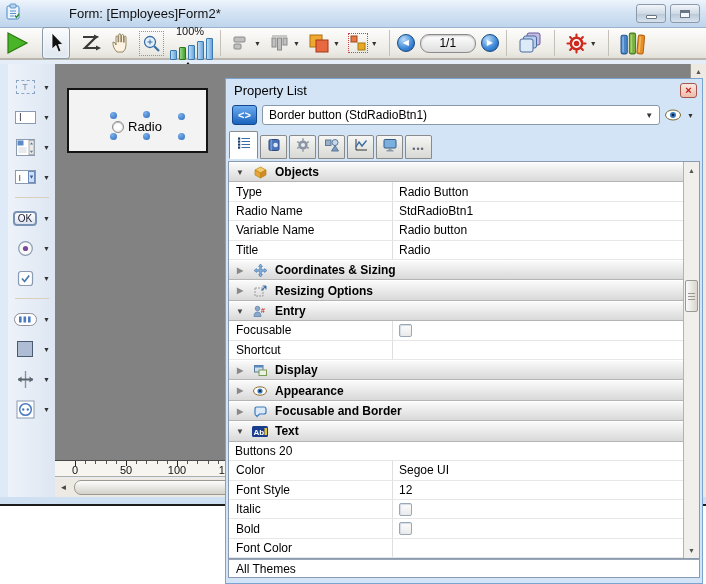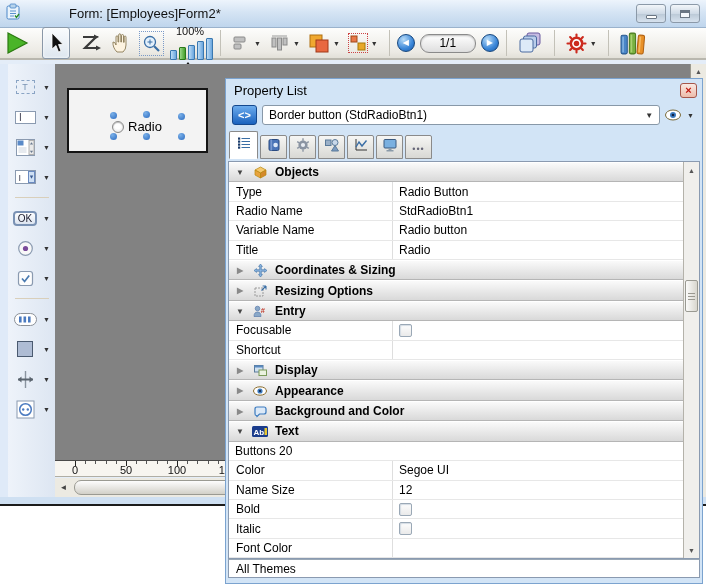--- a/index.html
+++ b/index.html
@@ -689,21 +689,21 @@
           </span>
           <span class="seclb">Appearance</span>
         </div>
         <div class="prow sec">
           <span class="secarr col">▶</span>
           <span class="secic">
             <svg width="13" height="13">
               <path d="M2.5 10.5 Q1 10.5 1 8.5 V4 Q1 2 3 2 H10 Q12 2 12 4 V7 Q12 9 10 9 H5.5 L3 11.5 Z" fill="#dce9f7" stroke="#3a7abf" stroke-width="1.2"></path>
             </svg>
           </span>
-          <span class="seclb">Background and Color</span>
+          <span class="seclb">Focusable and Border</span>
         </div>
         <div class="prow sec">
           <span class="secarr">▼</span>
           <span class="secic">
             <svg width="16" height="11">
               <rect x="0" y="0" width="16" height="11" rx="1.5" fill="#1a3c8c"></rect>
               <text x="1.5" y="8.6" font-size="8" fill="#fff" font-weight="bold">Ab</text>
               <rect x="12.5" y="2" width="2.5" height="7" fill="#e8c830"></rect>
             </svg>
           </span>
@@ -714,33 +714,33 @@
             <span>Buttons 20</span>
           </span>
         </div>
         <div class="prow prop">
           <span class="plb">Color</span>
           <span class="pvc">
             <span>Segoe UI</span>
           </span>
         </div>
         <div class="prow prop">
-          <span class="plb">Name Size</span>
+          <span class="plb">Font Style</span>
           <span class="pvc">
             <span>12</span>
           </span>
         </div>
         <div class="prow prop">
+          <span class="plb">Italic</span>
+          <span class="pvc">
+            <span class="cbx"></span>
+          </span>
+        </div>
+        <div class="prow prop">
           <span class="plb">Bold</span>
-          <span class="pvc">
-            <span class="cbx"></span>
-          </span>
-        </div>
-        <div class="prow prop">
-          <span class="plb">Italic</span>
           <span class="pvc">
             <span class="cbx"></span>
           </span>
         </div>
         <div class="prow prop">
           <span class="plb">Font Color</span>
         </div>
       </div>
     <div class="pl-scroll">
       <span class="sarr" style="top:0">▲</span>

